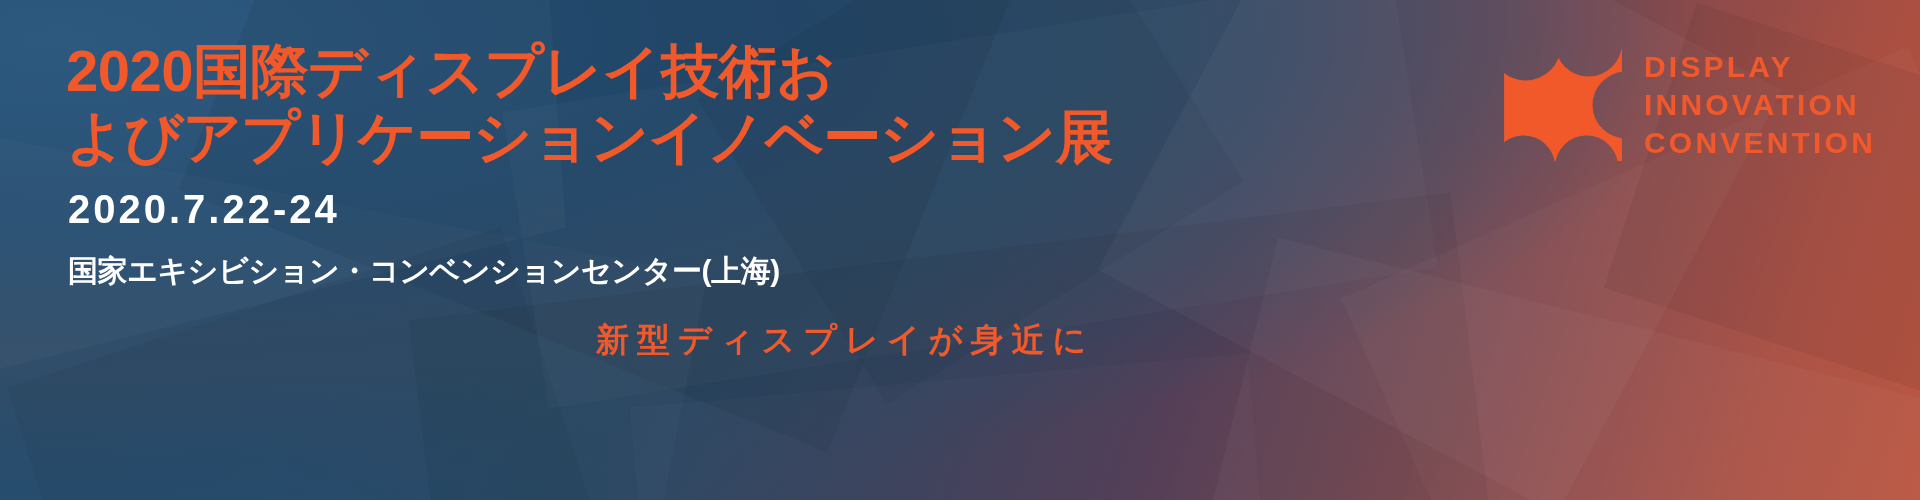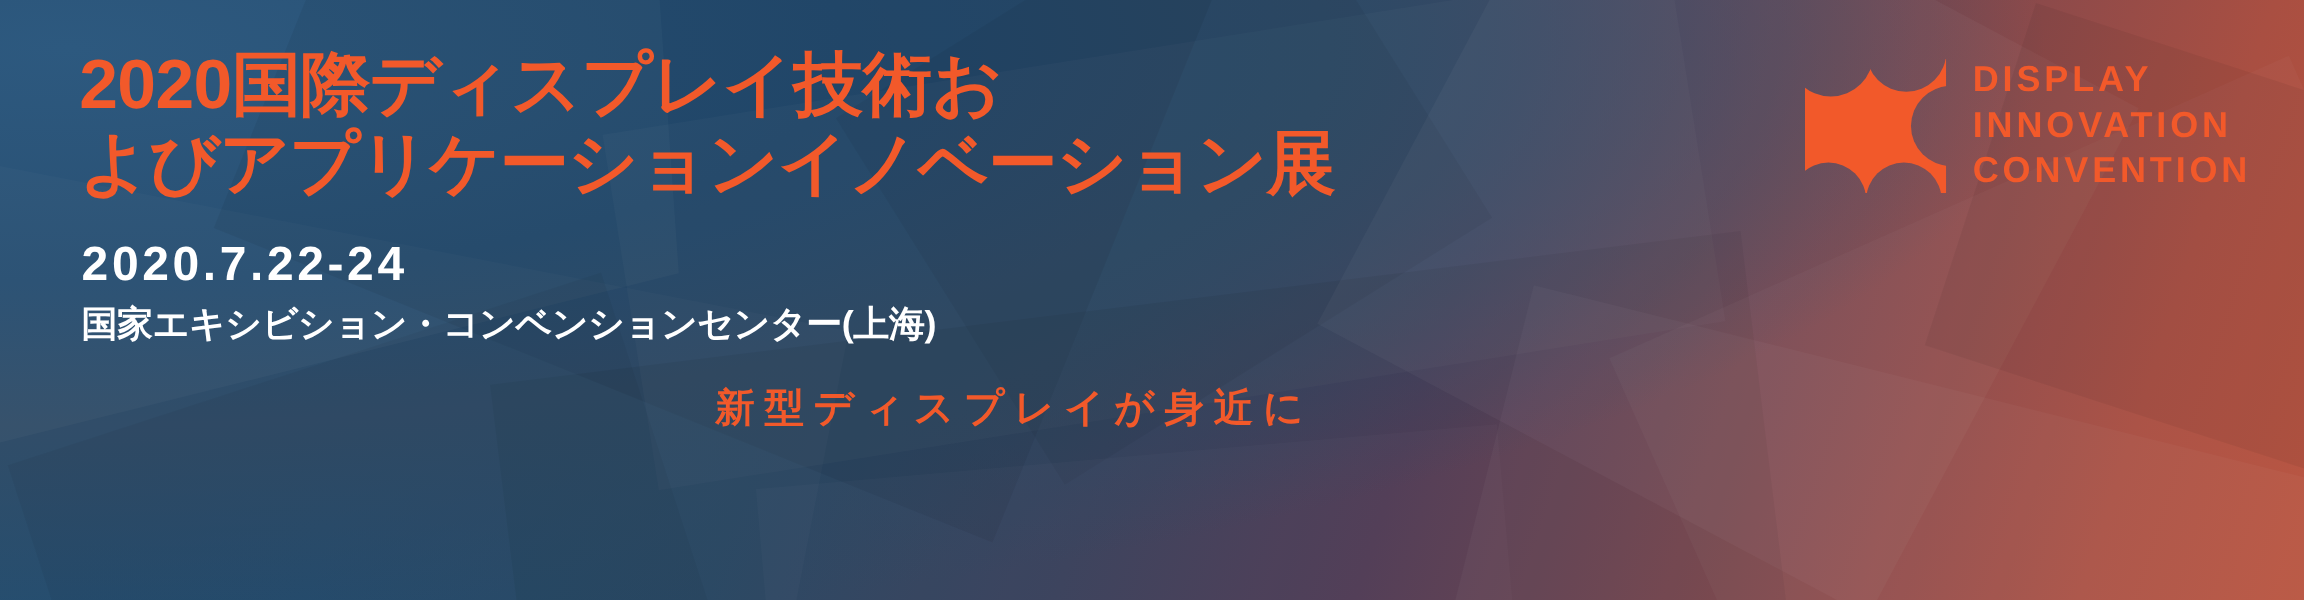--- a/index.html
+++ b/index.html
@@ -62,21 +62,21 @@
     color:#f2592a;
     font-weight:700;
     font-size:58px;
     line-height:66px;
     letter-spacing:-0.5px;
     white-space:nowrap;
   }
   .headline .l2{letter-spacing:-1px;text-align:center;}
 
   .dateline{
-    position:absolute;top:196px;left:2px;
+    position:absolute;top:185px;left:2px;
     color:#ffffff;
     font-weight:700;
     font-size:40px;
     letter-spacing:3px;
     line-height:48px;
   }
 
   .venue{
     position:absolute;top:256px;left:2px;
     color:#ffffff;

